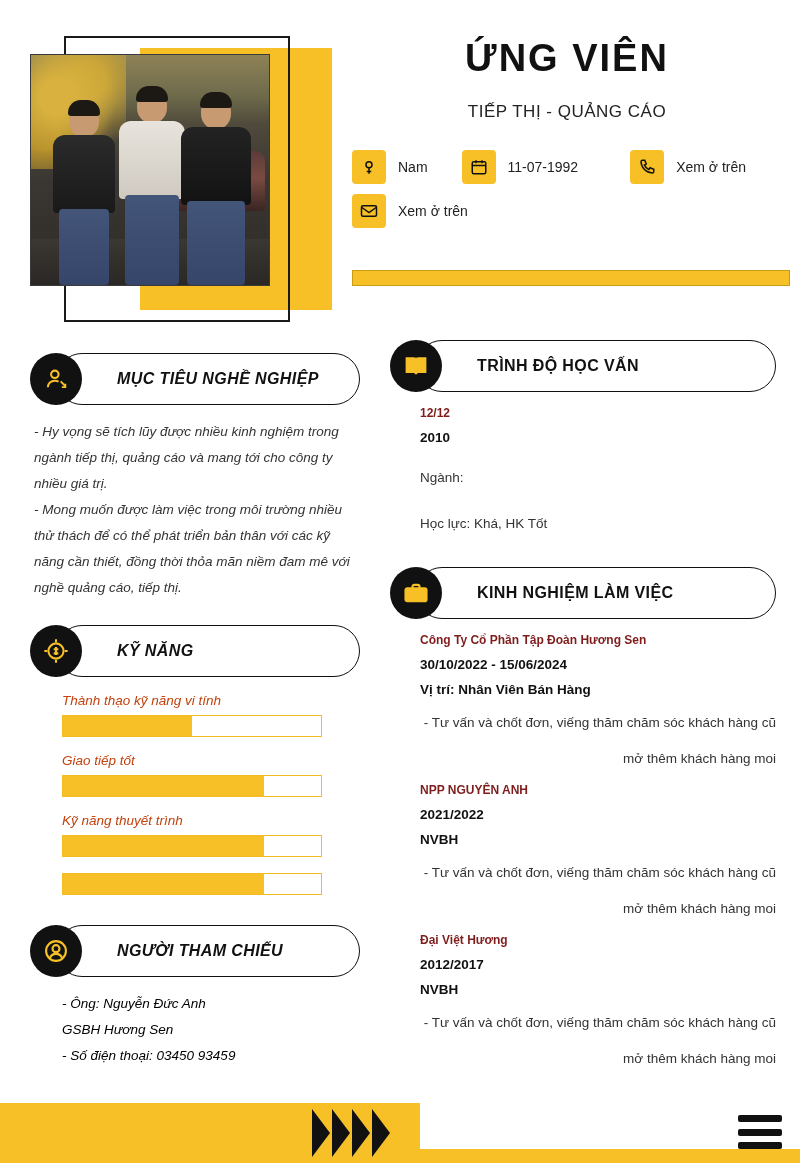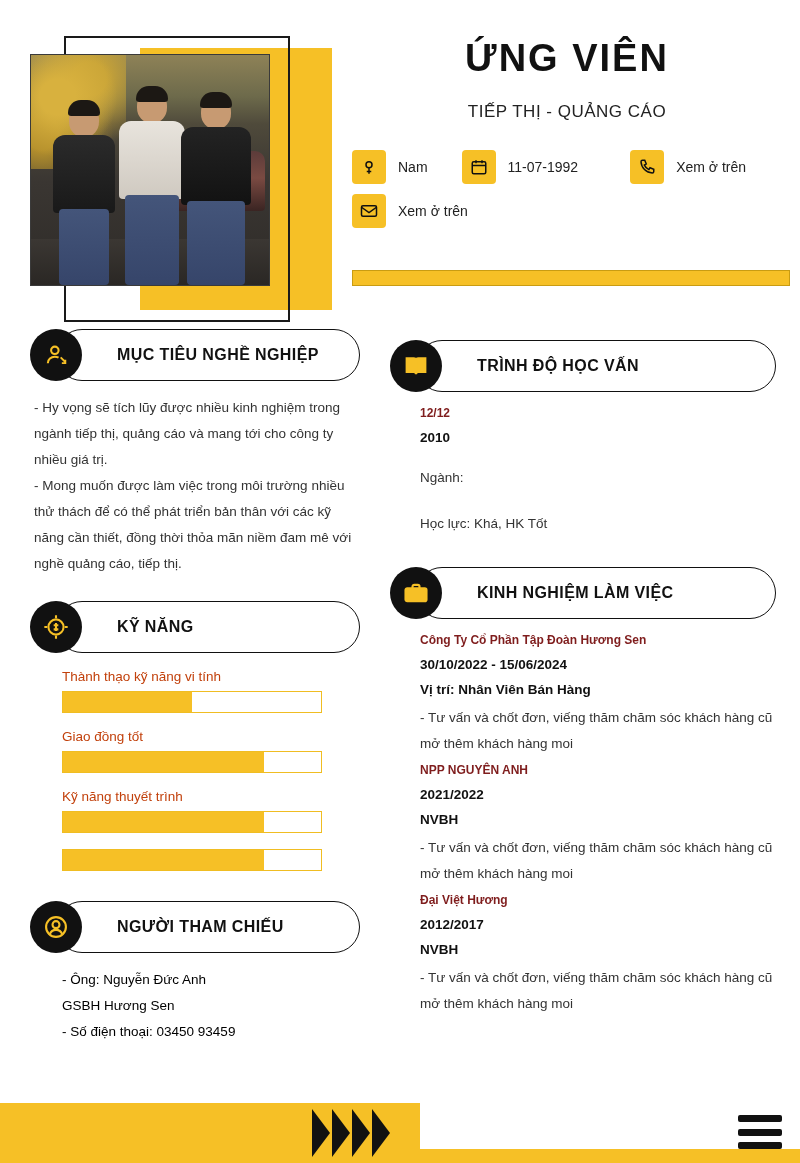--- a/index.html
+++ b/index.html
@@ -154,22 +154,23 @@
     position: absolute;
     left: 352px; top: 270px;
     width: 438px; height: 16px;
     background: #f6c026;
     border: 1px solid #c99c12;
   }
 
   
   .left-col {
     position: absolute;
-    left: 30px; top: 329px;
+    left: 30px; top: 353px;
     width: 330px;
+    font-style: italic;
   }
   .right-col {
     position: absolute;
     left: 390px; top: 340px;
     width: 386px;
   }
 
   
   .sec {
     position: relative;
@@ -240,22 +241,23 @@
   }
   .entry .role {
     font-weight: bold;
     font-size: 13.5px;
     color: #111;
     margin-bottom: 8px;
   }
   .entry .line {
     font-size: 13.5px;
     color: #333;
-    line-height: 26px;
+    line-height: 36px;
     margin-bottom: 4px;
+    text-align: right;
   }
   .entry .plain {
     font-size: 13.5px;
     color: #333;
     line-height: 26px;
     margin-top: 20px;
   }
 
   .spacer-24 { height: 24px; }
   .spacer-14 { height: 14px; }
@@ -425,21 +427,21 @@
     </div>
 
     <div class="skills">
       <div class="skill">
         <div class="s-label">Thành thạo kỹ năng vi tính</div>
         <div class="bar">
             <div class="fill" id="sk0" style="width: 50%;"></div>
           </div>
       </div>
       <div class="skill">
-        <div class="s-label">Giao đồng tốt</div>
+        <div class="s-label">Giao tiếp tốt</div>
         <div class="bar">
             <div class="fill" id="sk1" style="width: 78%;"></div>
           </div>
       </div>
       <div class="skill">
         <div class="s-label">Kỹ năng thuyết trình</div>
         <div class="bar">
             <div class="fill" id="sk2" style="width: 78%;"></div>
           </div>
       </div>

